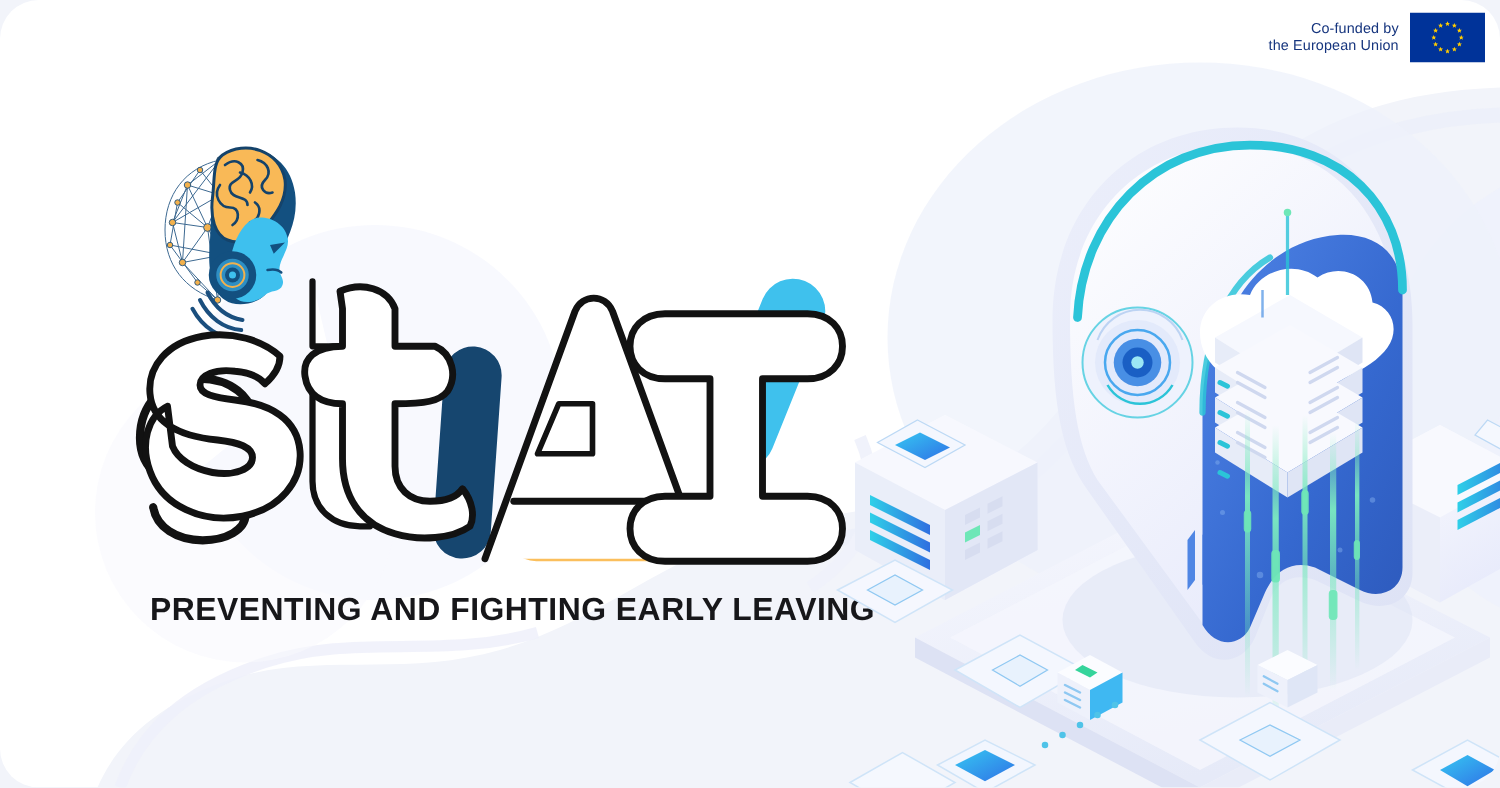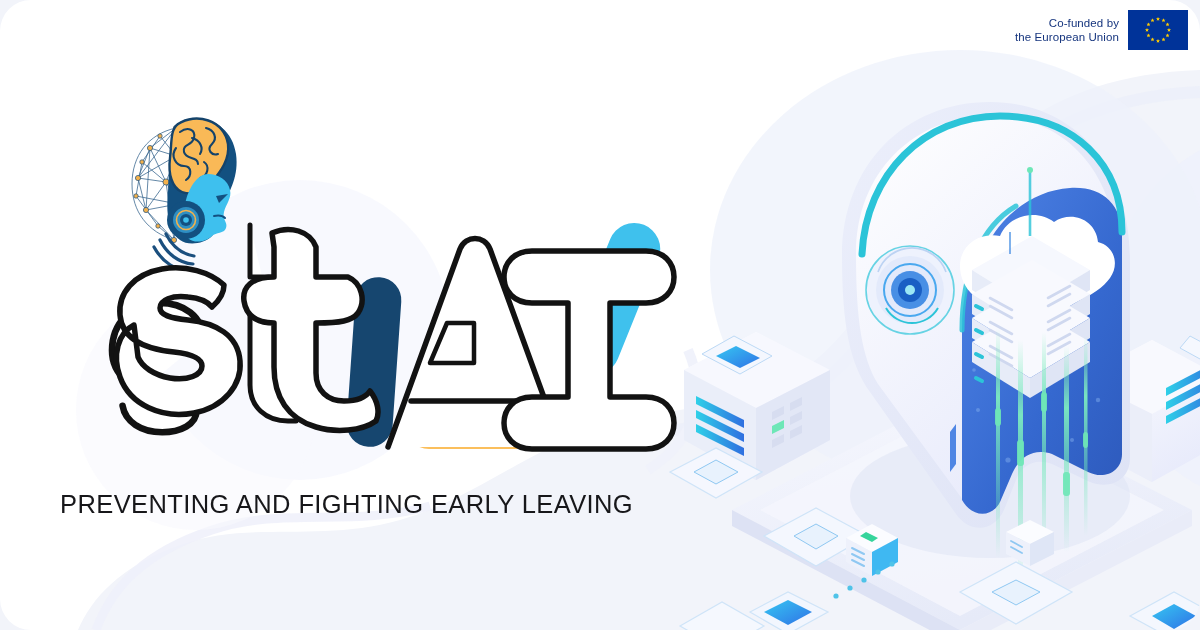--- a/index.html
+++ b/index.html
@@ -25,22 +25,22 @@
   
   .ai-mark{position:absolute;left:120px;top:104px;width:160px;height:165px;}
   .ai-mark svg{display:block;width:160px;height:165px;}
 
   
   .logotype{position:absolute;left:104px;top:215px;width:580px;height:250px;}
   .logotype svg{display:block;width:580px;height:250px;}
 
   
   .tagline{
-    position:absolute;left:60px;top:486px;width:700px;
-    color:#17171a;font-weight:normal;font-size:25.5px;line-height:1.42;
+    position:absolute;left:60px;top:470px;width:700px;text-align:center;
+    color:#17171a;font-weight:bold;font-size:25.5px;line-height:1.42;
     letter-spacing:.4px;font-family:"Liberation Sans", sans-serif;
   }
   .tagline .line{display:block;white-space:nowrap;}
 
   
   .illo{position:absolute;left:660px;top:40px;width:560px;height:600px;}
   .illo svg{display:block;width:560px;height:600px;}
 </style>
 </head>
 <body>

